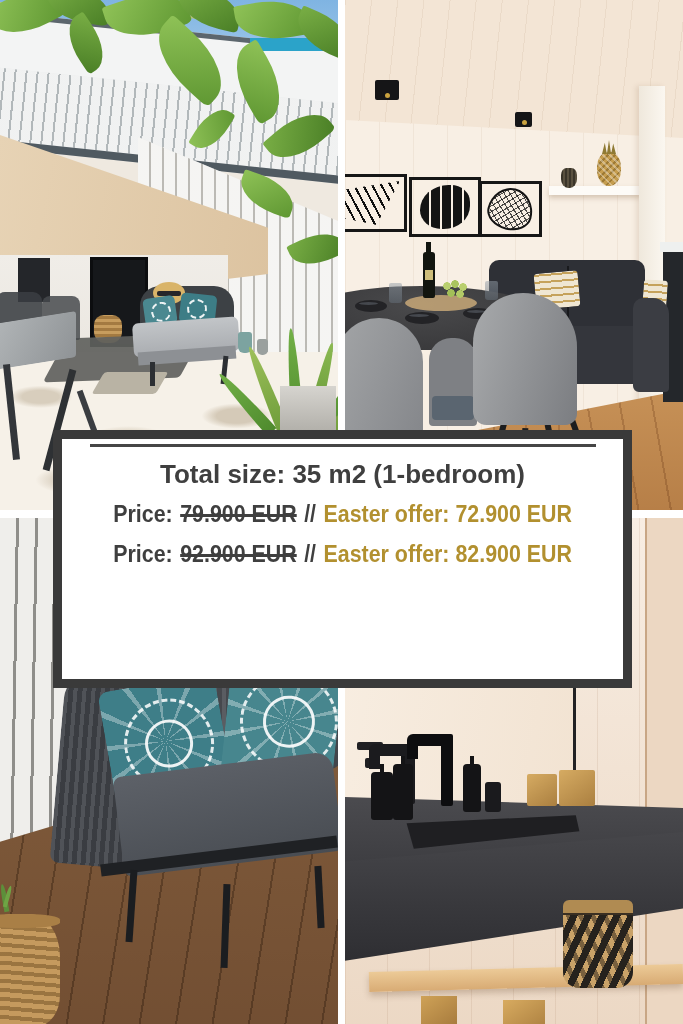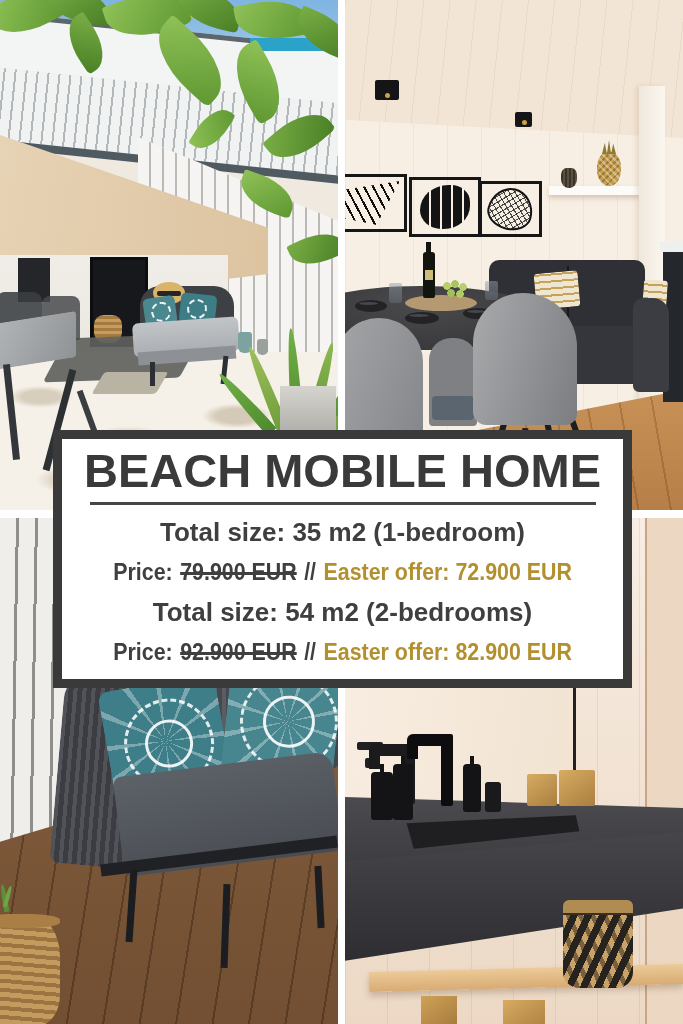--- a/index.html
+++ b/index.html
@@ -430,32 +430,30 @@
   <div class="br-cup"></div>
   <div class="br-cube br-cube1"></div>
   <div class="br-cube br-cube2"></div>
   <div class="br-shelf"></div>
   <div class="br-box1"></div>
   <div class="br-box2"></div>
   <div class="br-basket"></div>
 </div>
 
 <div class="banner">
-  <div class="banner-title">BEACH MOBILE HOME</div>
   <div class="banner-divider"></div>
   <div class="banner-row size">Total size: 35 m2 (1-bedroom)</div>
   <div class="banner-row price">
     <span class="scale">
       <span>Price:</span>
       <span class="strike">79.900 EUR</span>
       <span>//</span>
       <span class="gold">Easter offer: 72.900 EUR</span>
     </span>
   </div>
-  <div class="banner-row size">Total size: 54 m2 (2-bedrooms)</div>
   <div class="banner-row price">
     <span class="scale">
       <span>Price:</span>
       <span class="strike">92.900 EUR</span>
       <span>//</span>
       <span class="gold">Easter offer: 82.900 EUR</span>
     </span>
   </div>
 </div>
 

